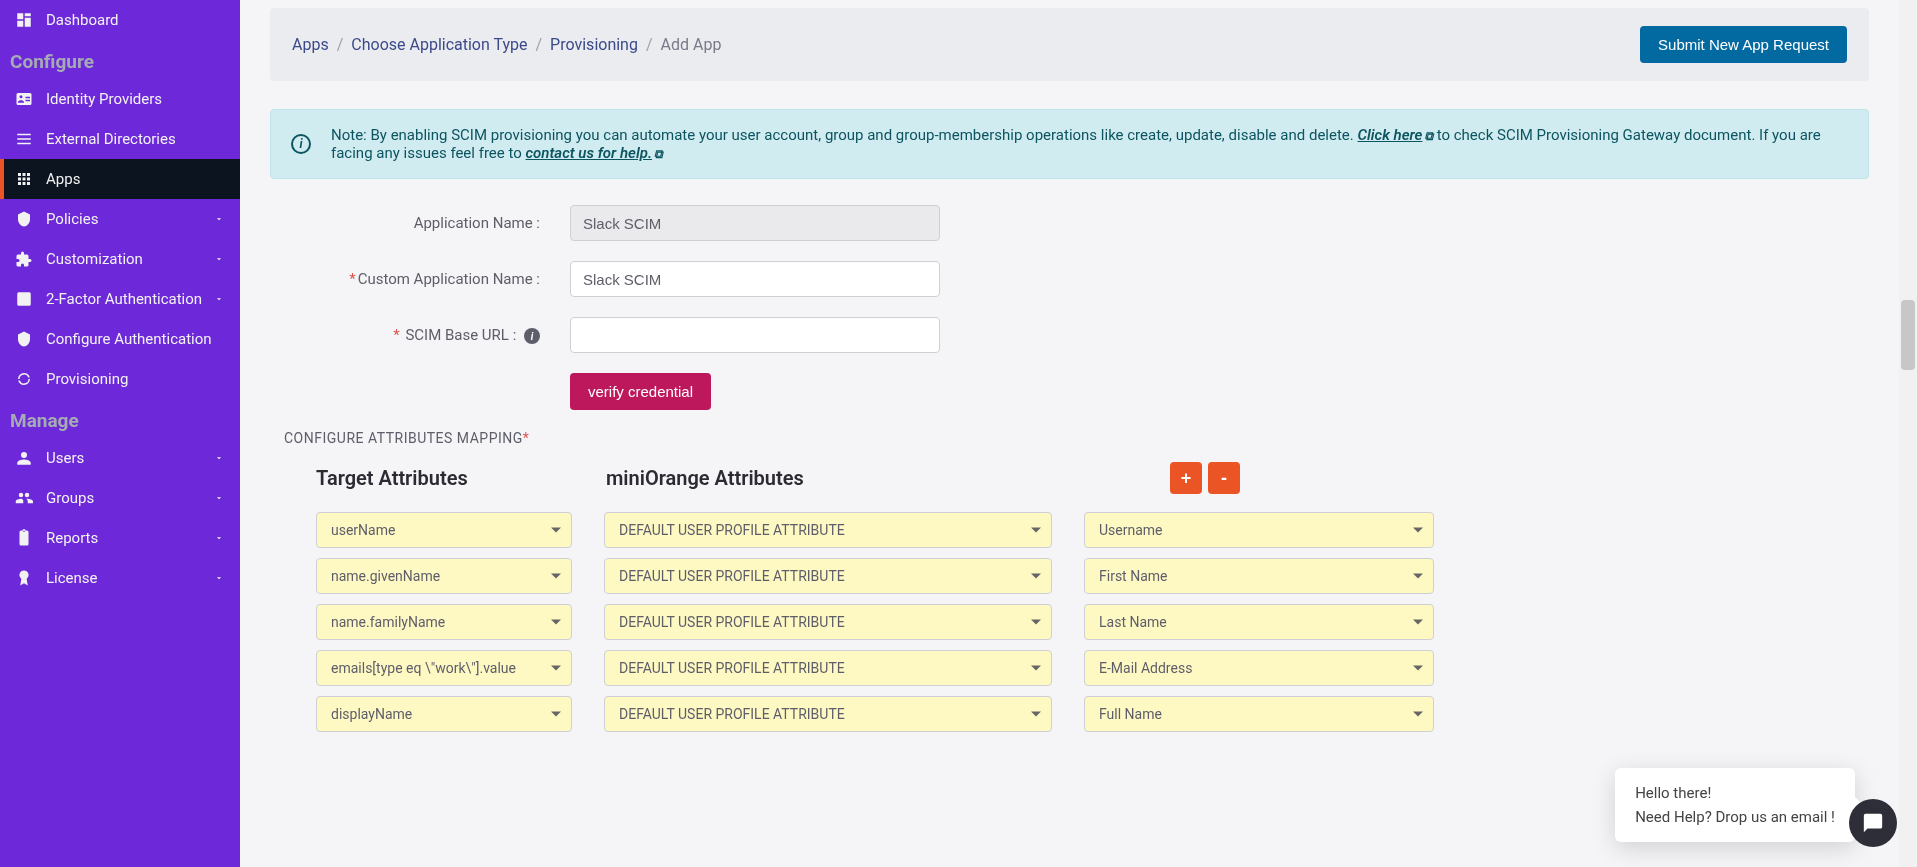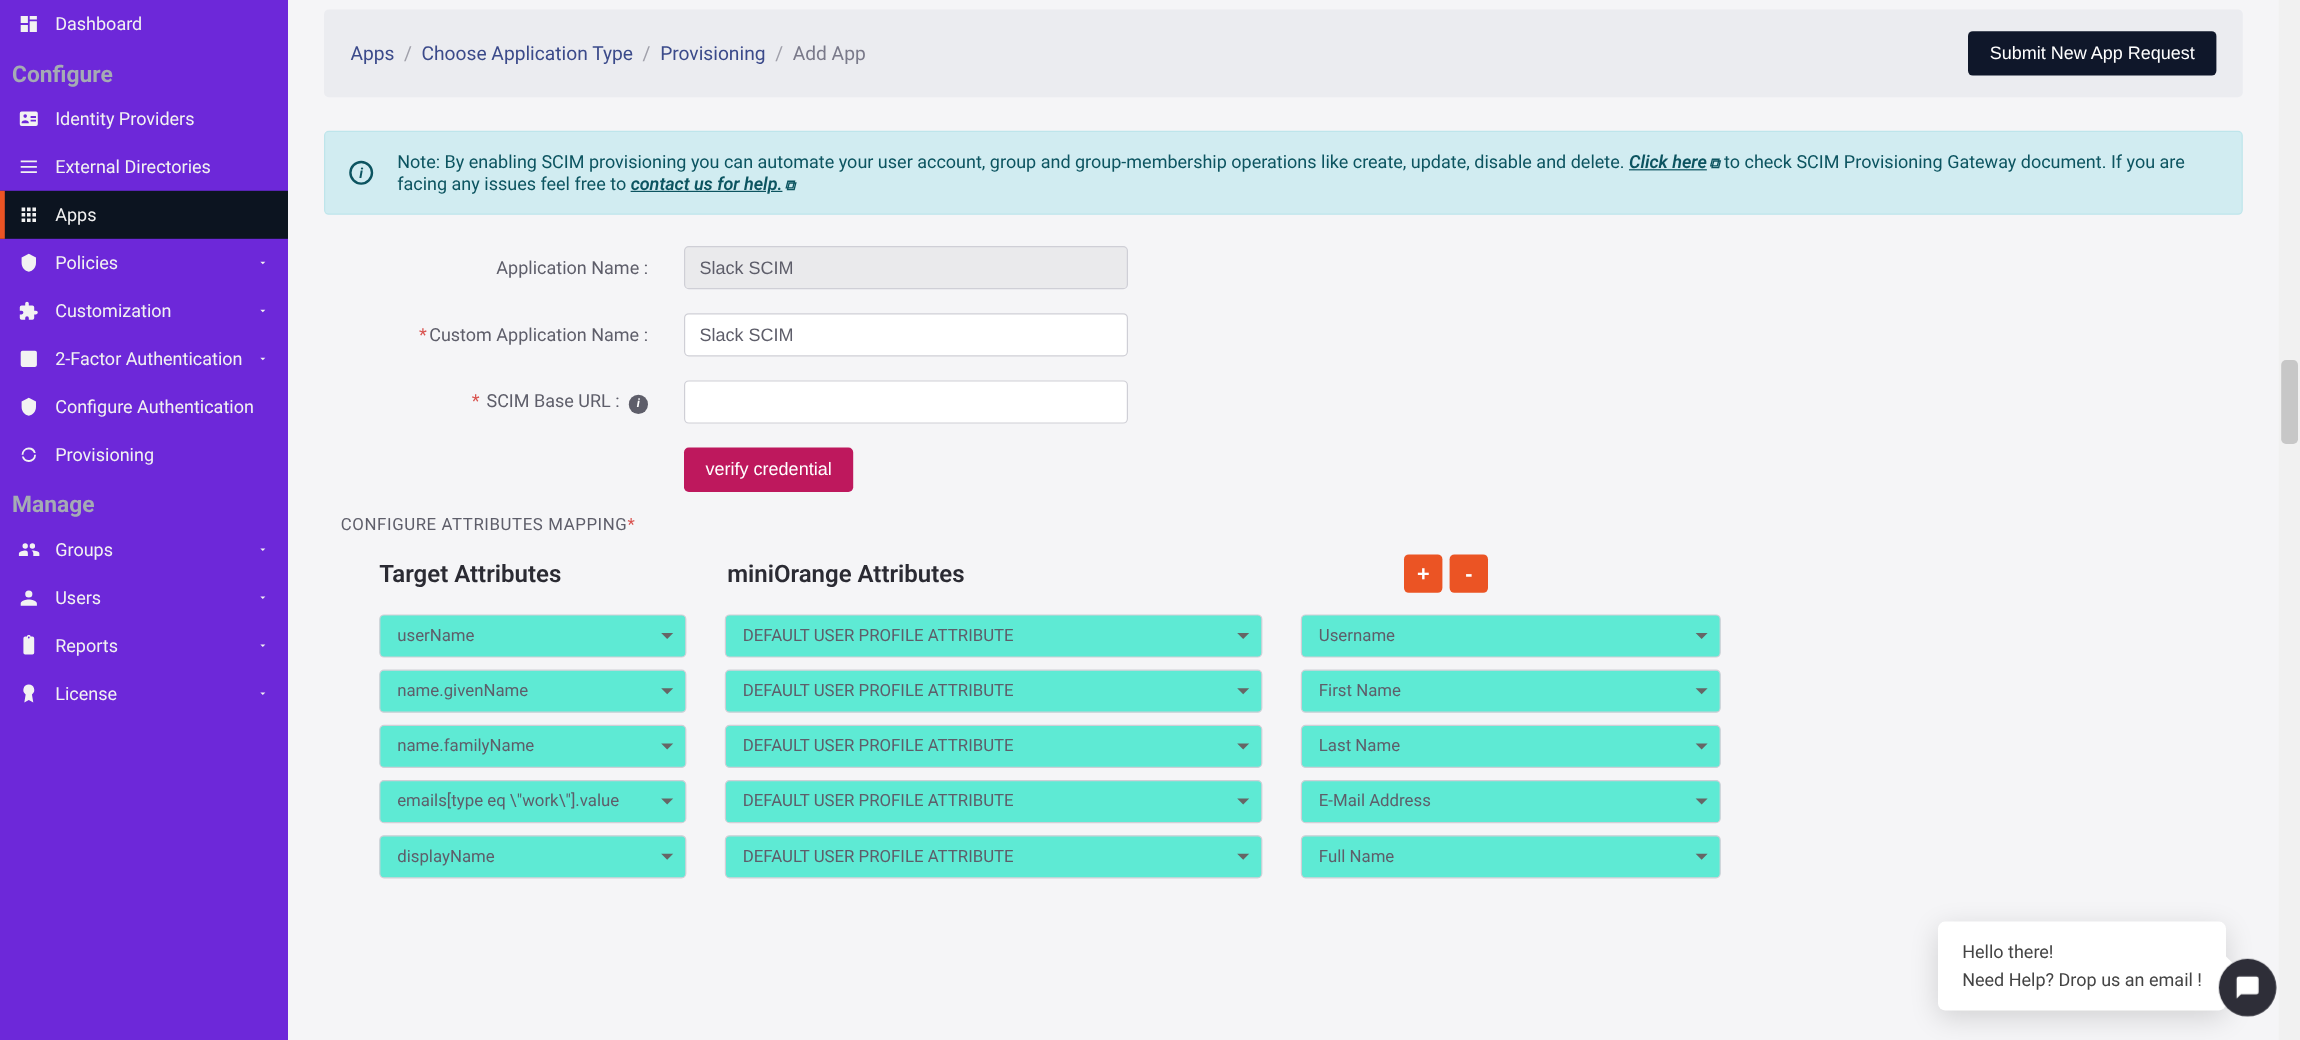--- a/index.html
+++ b/index.html
@@ -79,21 +79,21 @@
 .breadcrumb {
   display: flex;
   align-items: center;
   font-size: 16px;
   color: #7a7a8a;
 }
 .breadcrumb .crumb { color: #3b4a8a; cursor: pointer; }
 .breadcrumb .crumb.current { color: #7a7a8a; cursor: default; }
 .breadcrumb .sep { margin: 0 8px; color: #a0a0aa; }
 .submit-btn {
-  background: #0f172a;
+  background: #0369a1;
   color: #fff;
   border: none;
   padding: 10px 18px;
   border-radius: 4px;
   font-size: 15px;
   cursor: pointer;
   margin-left: 24px;
 }
 
 .content {
@@ -191,21 +191,21 @@
   grid-template-columns: 256px 448px 350px;
   gap: 32px;
   margin-bottom: 10px;
   margin-left: 46px;
 }
 .select-like {
   position: relative;
   height: 36px;
   border: 1px solid #cfcfd6;
   border-radius: 4px;
-  background: #5eead4;
+  background: #fef9c3;
   display: flex;
   align-items: center;
   padding: 0 28px 0 14px;
   font-size: 14px;
   color: #5e5e6a;
   cursor: pointer;
 }
 .select-like::after {
   content: "";
   position: absolute;
@@ -365,38 +365,38 @@
         </svg>
     </span>
     <span>Provisioning</span>
   </div>
 
   <div class="sidebar-section">Manage</div>
 
   <div class="sidebar-item">
     <span class="icon">
       <svg viewBox="0 0 24 24">
+          <path d="M12 12a4 4 0 100-8 4 4 0 000 8zm0 2c-3 0-9 1.5-9 4.5V21h18v-2.5c0-3-6-4.5-9-4.5z"></path>
+        </svg>
+    </span>
+    <span>Users</span>
+    <span class="chevron">
+        <svg viewBox="0 0 24 24">
+          <path d="M7 10l5 5 5-5z"></path>
+        </svg>
+      </span>
+  </div>
+
+  <div class="sidebar-item">
+    <span class="icon">
+      <svg viewBox="0 0 24 24">
           <path d="M16 11a3 3 0 100-6 3 3 0 000 6zM8 11a3 3 0 100-6 3 3 0 000 6zm0 2c-2.3 0-7 1.2-7 3.5V19h10v-2.5C11 14.2 10.3 13 8 13zm8 0c-.3 0-.6 0-.9.1 1.2.9 1.9 2 1.9 3.4V19h7v-2.5c0-2.3-4.7-3.5-8-3.5z"></path>
         </svg>
     </span>
     <span>Groups</span>
-    <span class="chevron">
-        <svg viewBox="0 0 24 24">
-          <path d="M7 10l5 5 5-5z"></path>
-        </svg>
-      </span>
-  </div>
-
-  <div class="sidebar-item">
-    <span class="icon">
-      <svg viewBox="0 0 24 24">
-          <path d="M12 12a4 4 0 100-8 4 4 0 000 8zm0 2c-3 0-9 1.5-9 4.5V21h18v-2.5c0-3-6-4.5-9-4.5z"></path>
-        </svg>
-    </span>
-    <span>Users</span>
     <span class="chevron">
         <svg viewBox="0 0 24 24">
           <path d="M7 10l5 5 5-5z"></path>
         </svg>
       </span>
   </div>
 
   <div class="sidebar-item">
     <span class="icon">
       <svg viewBox="0 0 24 24">

